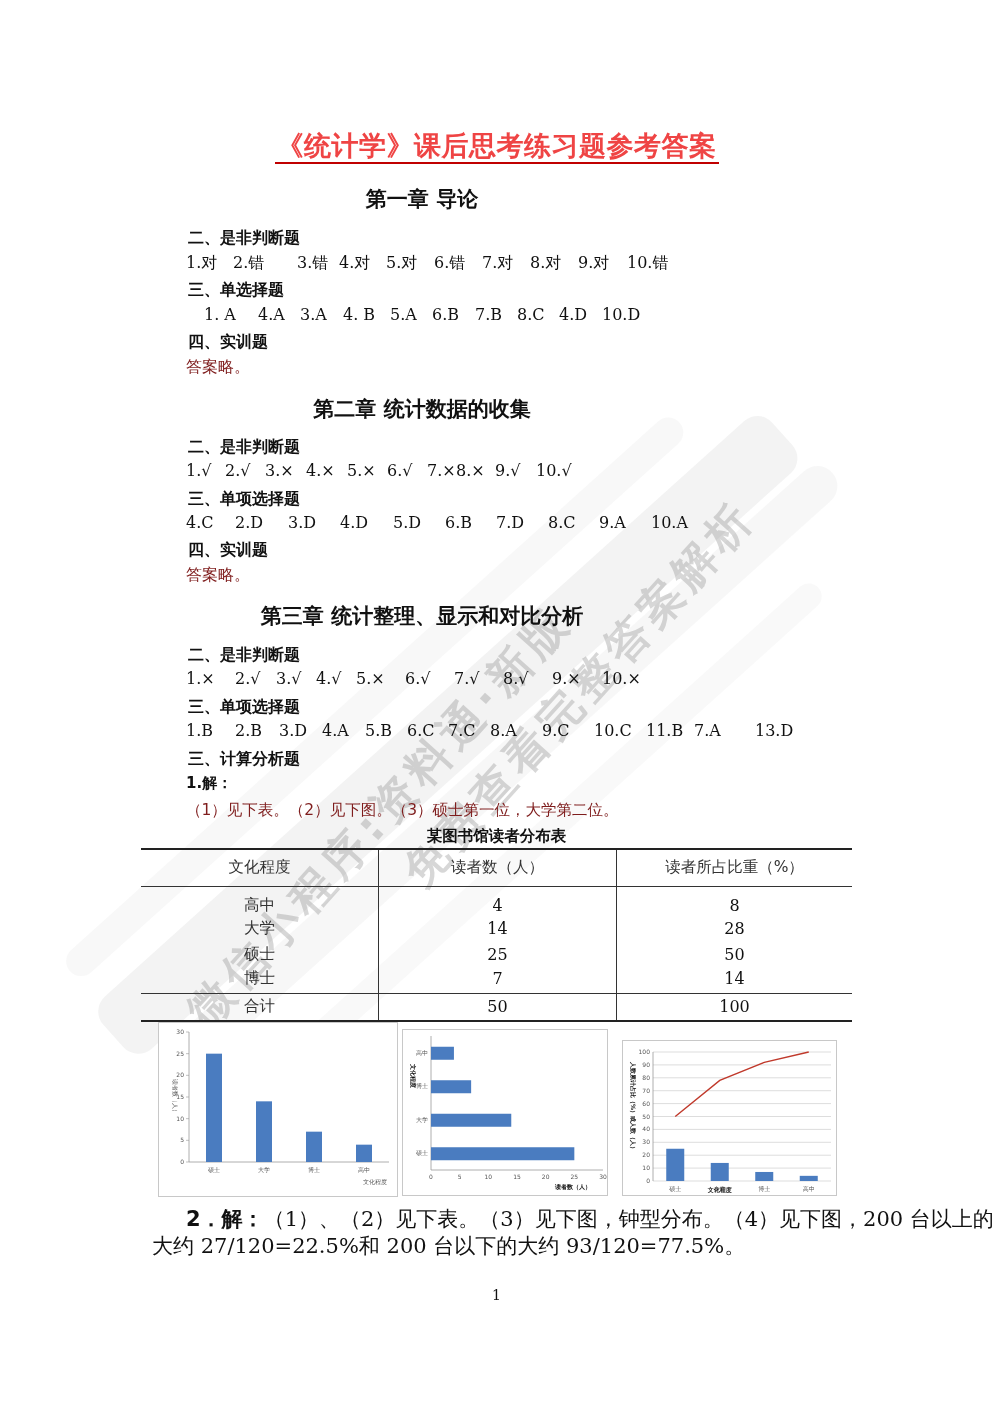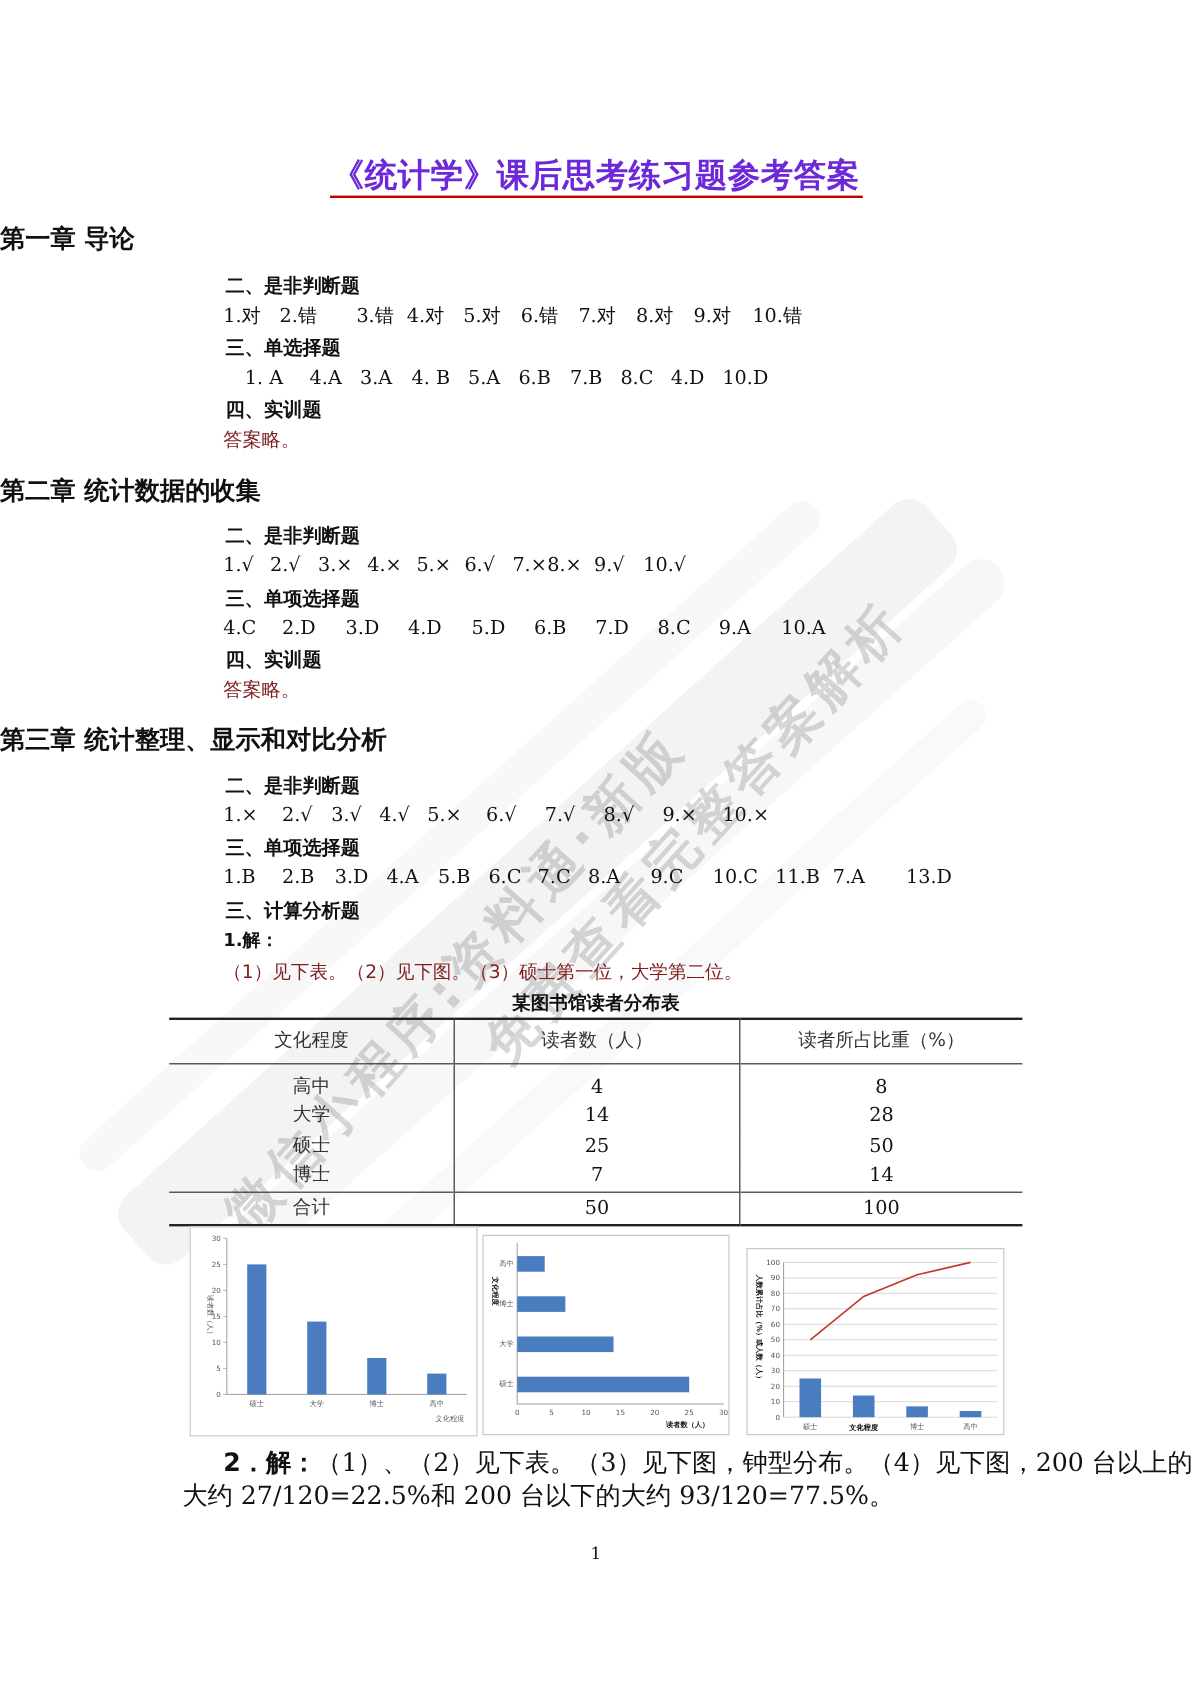--- a/index.html
+++ b/index.html
@@ -6,24 +6,24 @@
   body { width:993px; height:1404px; position:relative; overflow:hidden;
          font-family:"DejaVu Serif","Liberation Serif",serif; color:#111; }
   .page { position:absolute; left:0; top:0; width:993px; height:1404px; }
 
   
   .wm-band { position:absolute; background:rgba(200,200,200,0.22); border-radius:20px; transform-origin:left top; }
   .wm-text { position:absolute; font-family:"DejaVu Sans",sans-serif; font-weight:bold; color:rgba(150,150,150,0.38);
              transform-origin:left top; white-space:nowrap; letter-spacing:6px; }
 
   .title { position:absolute; top:128px; left:0; width:993px; text-align:center; }
-  .title span { font-family:"DejaVu Sans",sans-serif; font-weight:bold; font-size:27px; color:#6d28d9;
+  .title span { font-family:"DejaVu Sans",sans-serif; font-weight:bold; font-size:27px; color:#ef4444;
                 border-bottom:2px solid #c00000; padding:0 2px 1px 2px; letter-spacing:0.5px; }
 
-  .chapter { position:absolute; left:0; width:844px; text-align:left; font-family:"DejaVu Sans",sans-serif;
+  .chapter { position:absolute; left:0; width:844px; text-align:center; font-family:"DejaVu Sans",sans-serif;
              font-weight:bold; font-size:21px; color:#111; }
 
   .sec { position:absolute; left:188px; font-family:"DejaVu Sans",sans-serif; font-weight:bold; font-size:16px; }
   .ans { position:absolute; left:186px; font-size:16px; white-space:nowrap; }
   .ans span { position:absolute; top:0; }
   .plain { position:absolute; left:186px; font-size:16px; font-family:"DejaVu Sans",sans-serif; color:#7f1d1d; }
 
   .tbl-caption { position:absolute; top:826px; left:0; width:993px; text-align:center; font-family:"DejaVu Sans",sans-serif;
                  font-weight:bold; font-size:15.5px; }
   table.dist { position:absolute; top:848px; left:141px; width:711px; border-collapse:collapse; font-size:16px; }

